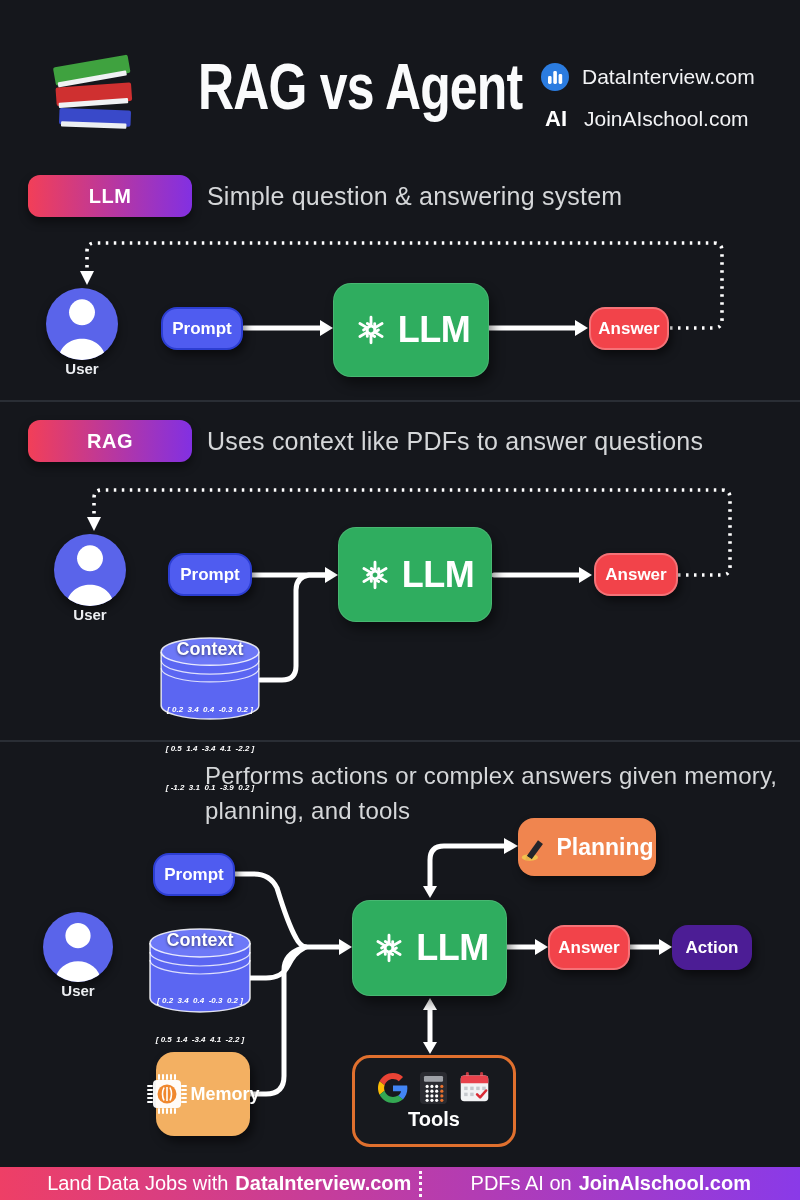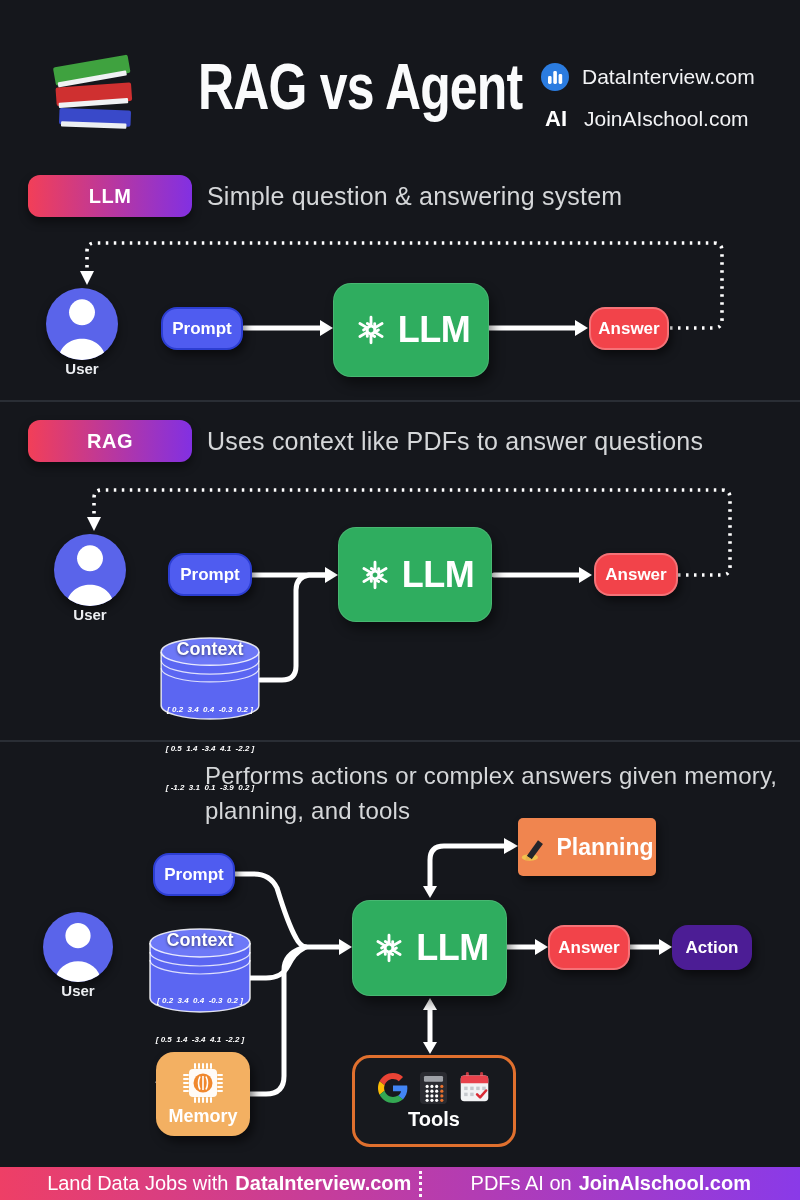--- a/index.html
+++ b/index.html
@@ -27,23 +27,23 @@
            justify-content:center;overflow:hidden;box-shadow:0 5px 10px rgba(0,0,0,.45);}
   .ulabel{color:#eceef1;font-size:15px;font-weight:700;text-align:center;}
   .pill{border-radius:16px;display:flex;align-items:center;justify-content:center;color:#fff;
         font-size:17px;font-weight:700;box-shadow:3px 5px 8px rgba(0,0,0,.5);}
   .p-blue{background:#4f5cf0;border:2px solid #2c3ed2;}
   .p-red{background:#f2434a;border:2px solid rgba(255,255,255,.25);}
   .p-purple{background:#4c1d95;}
   .llmbox{background:#2fad5f;border-radius:18px;display:flex;align-items:center;justify-content:center;
           gap:8px;color:#fff;box-shadow:4px 7px 12px rgba(0,0,0,.45);border:1px solid rgba(255,255,255,.12);}
   .llmbox .mdl{font-size:36px;font-weight:800;letter-spacing:-.5px;}
-  .planning{background:#f0854f;border-radius:5px;display:flex;align-items:center;justify-content:center;
+  .planning{background:#f0854f;border-radius:16px;display:flex;align-items:center;justify-content:center;
             gap:9px;color:#fff;font-size:23px;font-weight:700;box-shadow:3px 5px 10px rgba(0,0,0,.45);}
-  .memory{background:#f3b062;border-radius:18px;display:flex;flex-direction:column;align-items:center;
+  .memory{background:#f3b062;border-radius:18px;display:flex;flex-direction:row;align-items:center;
           justify-content:center;gap:2px;color:#fff;font-size:18px;font-weight:700;
           box-shadow:4px 6px 10px rgba(0,0,0,.5);}
   .toolsbox{background:#17191e;border:3px solid #e0702e;border-radius:18px;display:flex;flex-direction:column;
             align-items:center;justify-content:center;gap:4px;}
   .toolsbox .icons{display:flex;align-items:center;gap:12px;}
   .toolsbox .tlabel{color:#fff;font-size:20px;font-weight:700;}
   
   .cyl{position:absolute;}
   .cyl .clabel{position:absolute;left:0;top:2px;width:100%;text-align:center;color:#fff;font-size:18px;
                font-weight:700;text-shadow:0 1px 3px rgba(0,0,0,.55);}

